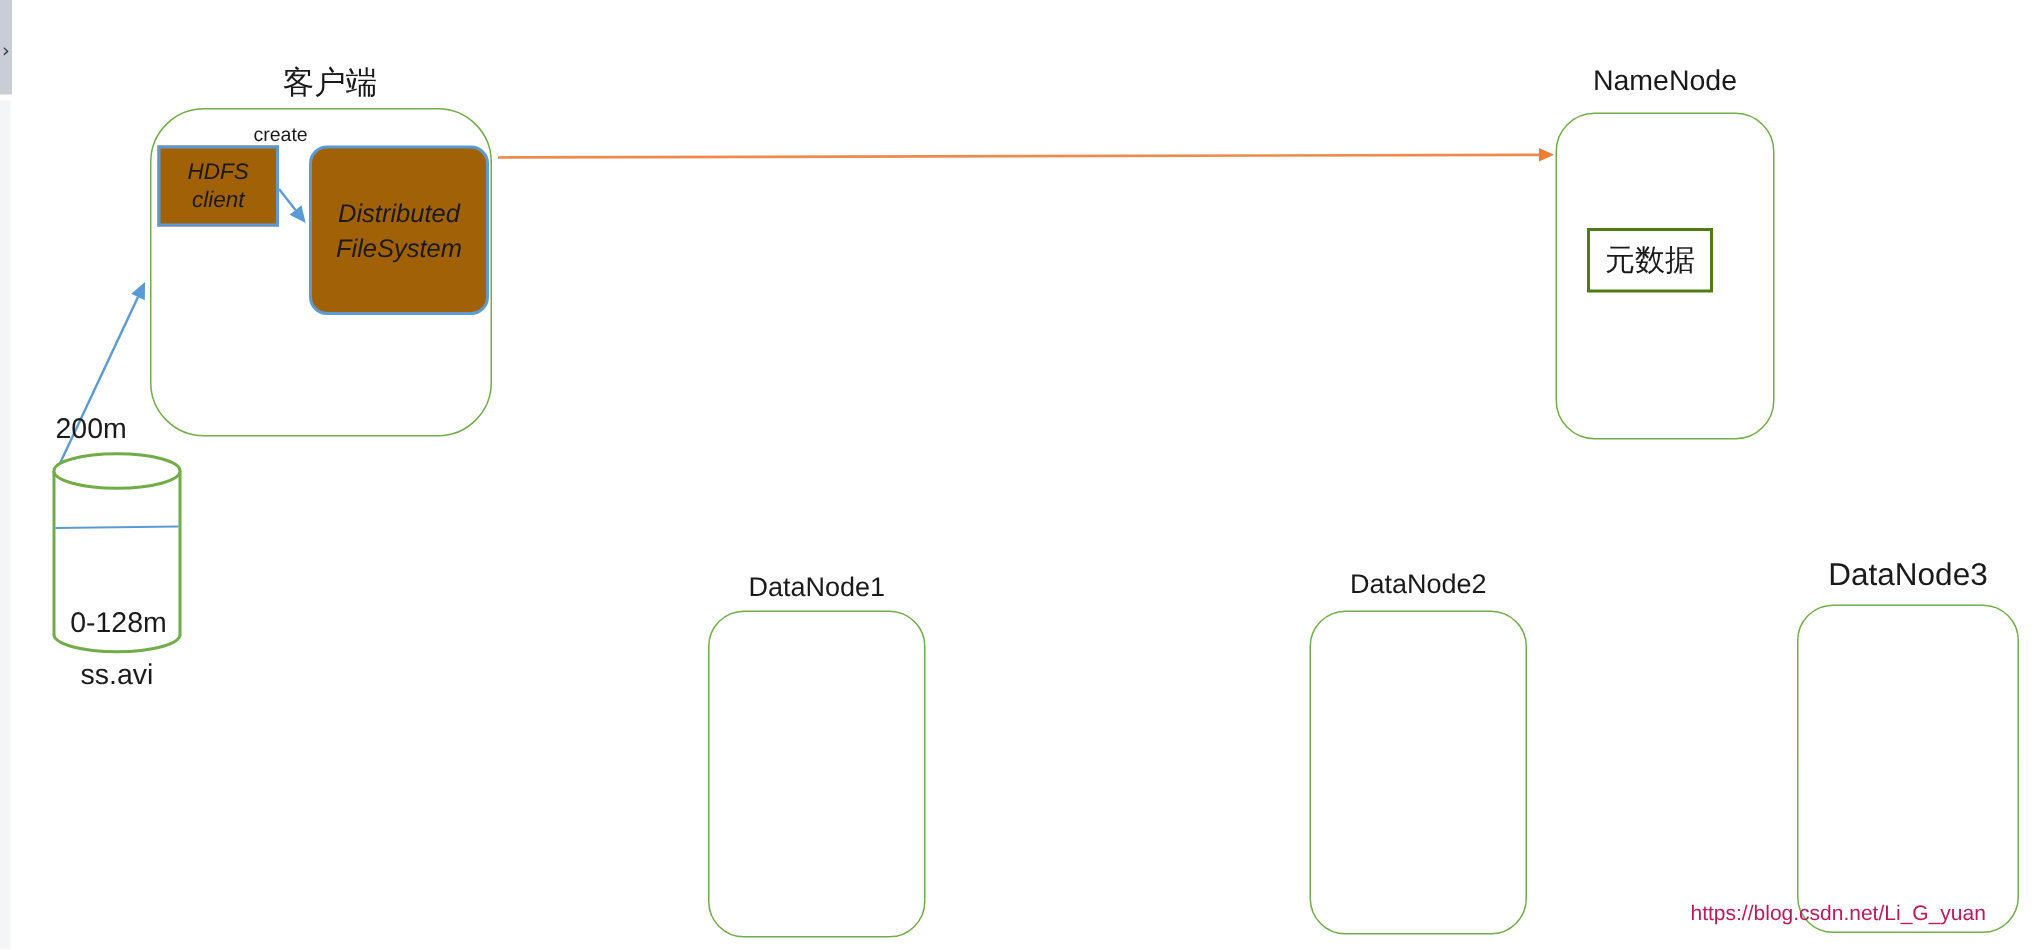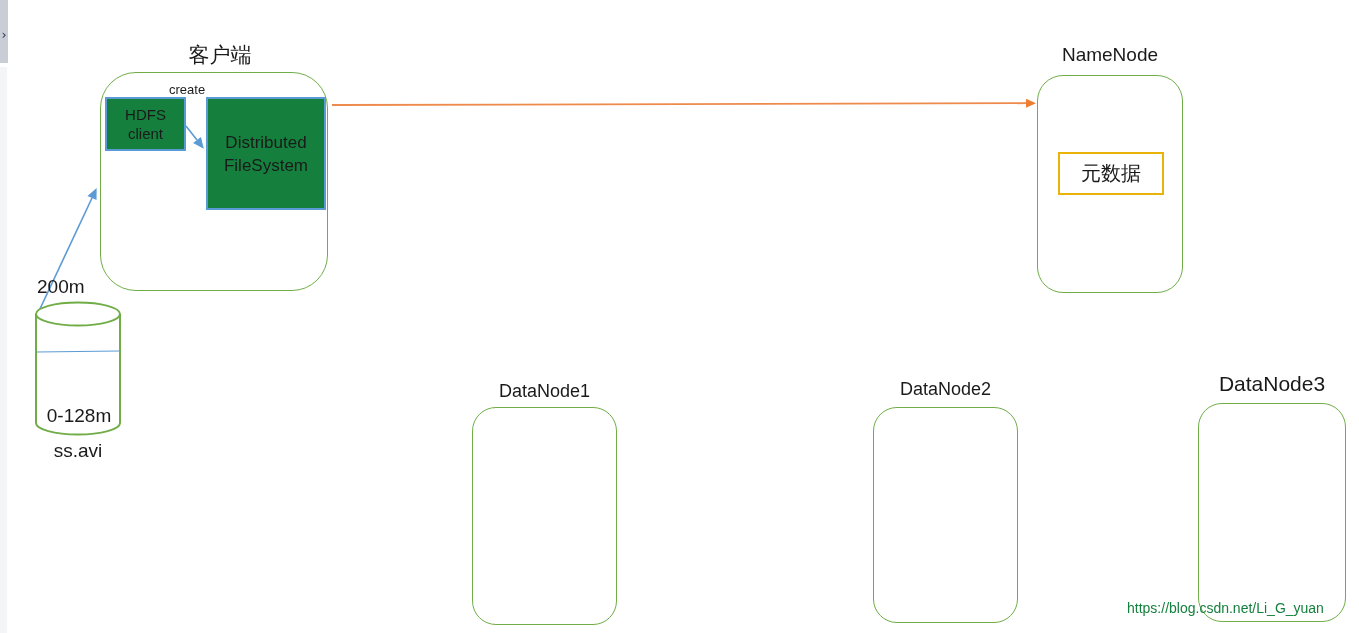--- a/index.html
+++ b/index.html
@@ -46,31 +46,32 @@
   }
   .client-box   { left: 100px; top: 72px;  width: 228px; height: 219px; border-radius: 36px; }
   .namenode-box { left: 1037px; top: 75px; width: 146px; height: 218px; border-radius: 26px; }
   .dn1-box { left: 472px;  top: 407px; width: 145px; height: 218px; border-radius: 24px; }
   .dn2-box { left: 873px;  top: 407px; width: 145px; height: 216px; border-radius: 24px; }
   .dn3-box { left: 1198px; top: 403px; width: 148px; height: 219px; border-radius: 24px; }
   
   .blue-box {
     position: absolute;
     border: 2px solid #5b9bd5;
-    background: #15803d;
+    background: #a16207;
     box-sizing: border-box;
     display: flex; align-items: center; justify-content: center;
     text-align: center;
+    font-style: italic;
   }
   .hdfs-box { left: 105px; top: 97px; width: 81px; height: 54px; font-size: 15px; line-height: 19px; }
-  .dfs-box  { left: 206px; top: 97px; width: 120px; height: 113px; font-size: 17px; line-height: 23px; }
+  .dfs-box  { left: 206px; top: 97px; width: 120px; height: 113px; font-size: 17px; line-height: 23px; border-radius: 12px; }
   .metadata-box {
     position: absolute;
-    left: 1058px; top: 152px; width: 106px; height: 43px;
-    border: 2px solid #eab308;
+    left: 1058px; top: 152px; width: 84px; height: 43px;
+    border: 2px solid #4d7c0f;
     background: #ffffff;
     box-sizing: border-box;
     display: flex; align-items: center; justify-content: center;
     font-size: 20px;
     font-family: Liberation Serif, serif;
   }
   
   .label { position: absolute; white-space: nowrap; }
   .client-title   { left: 150px; top: 41px; width: 140px; text-align: center;
                     font-size: 21px; font-family: "DejaVu Serif", serif; }
@@ -78,21 +79,21 @@
   .request-label  { left: 330px; top: 56px; width: 612px; text-align: center; font-size: 19px; }
   .namenode-title { left: 1037px; top: 44px; width: 146px; text-align: center; font-size: 19px; }
   .dn1-label { left: 472px;  top: 381px; width: 145px; text-align: center; font-size: 18px; }
   .dn2-label { left: 873px;  top: 379px; width: 145px; text-align: center; font-size: 18px; }
   .dn3-label { left: 1198px; top: 372px; width: 148px; text-align: center; font-size: 21px; }
   .size-200m   { left: 37px; top: 276px; font-size: 19px; }
   .block-range { left: 38px; top: 357px; width: 82px; text-align: center; font-size: 19px; margin-top: 48px; }
   .file-name   { left: 38px; top: 440px; width: 80px; text-align: center; font-size: 19px; }
   .watermark {
     position: absolute; left: 1127px; top: 600px;
-    font-size: 14px; color: #15803d;
+    font-size: 14px; color: #be185d;
     z-index: 10; white-space: nowrap;
   }
 </style>
 </head>
 <body>
 
 <div id="canvas">
 
   <svg class="overlay" viewBox="0 0 1359 633" xmlns="http://www.w3.org/2000/svg">
     <defs>

